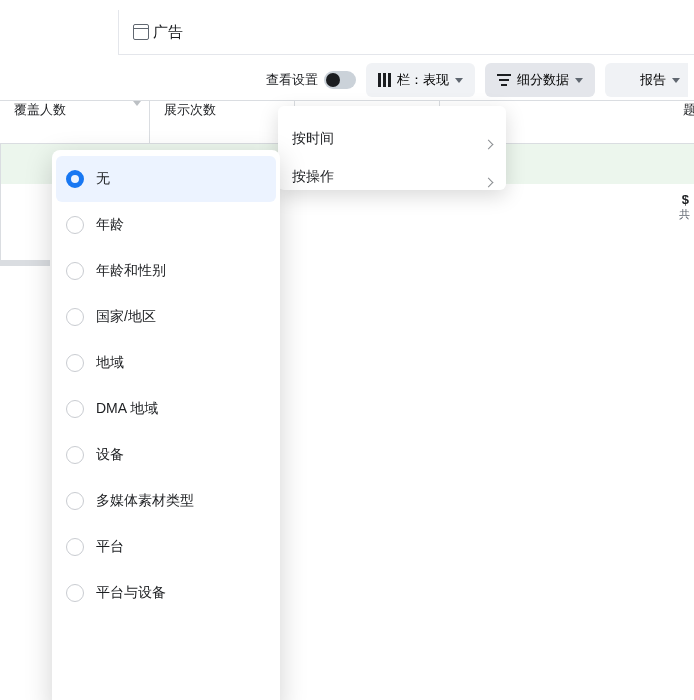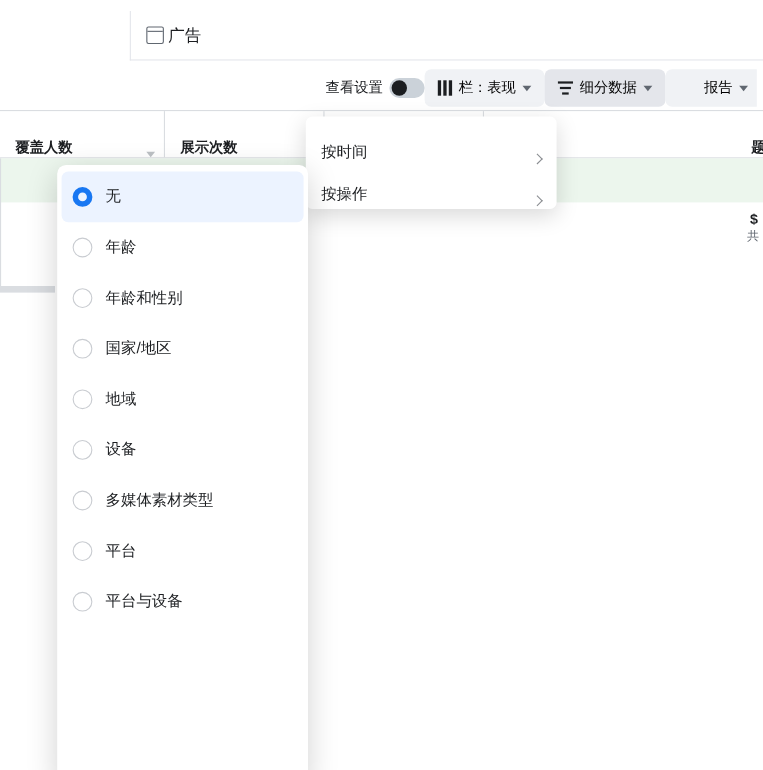--- a/index.html
+++ b/index.html
@@ -47,20 +47,21 @@
 
   
   .toolbar {
     position: absolute;
     top: 60px;
     left: 0; right: 0;
     height: 40px;
     display: flex;
     align-items: center;
     justify-content: flex-end;
+    gap: 10px;
     padding-right: 6px;
   }
   .view-settings {
     display: flex;
     align-items: center;
     gap: 6px;
     color: #1c1e21;
   }
   .toggle {
     width: 32px; height: 18px;
@@ -116,23 +117,23 @@
     top: 100px;
     left: 0; right: 0;
     height: 44px;
     border-top: 1px solid #dadde1;
     border-bottom: 1px solid #dadde1;
     display: flex;
   }
   .th {
     border-right: 1px solid #dadde1;
     padding: 0 14px;
-    font-weight: 700;
-    display: flex;
-    align-items: flex-end;
+    font-weight: 400;
+    display: flex;
+    align-items: flex-start;
     position: relative;
   }
   .th.col1 { width: 150px; }
   .th.col2 { width: 145px; }
   .th.col3 { width: 145px; }
   .th.col4 { flex:1; border-right:none; }
   .th .small-caret {
     position: absolute;
     right: 8px;
     width:0; height:0;
@@ -345,20 +346,24 @@
     <div class="radio-item">
       <span class="radio"></span>
       <span>国家/地区</span>
     </div>
     <div class="radio-item">
       <span class="radio"></span>
       <span>地域</span>
     </div>
     <div class="radio-item">
       <span class="radio"></span>
+      <span>DMA 地域</span>
+    </div>
+    <div class="radio-item">
+      <span class="radio"></span>
       <span>设备</span>
     </div>
     <div class="radio-item">
       <span class="radio"></span>
       <span>多媒体素材类型</span>
     </div>
     <div class="radio-item">
       <span class="radio"></span>
       <span>平台</span>
     </div>

